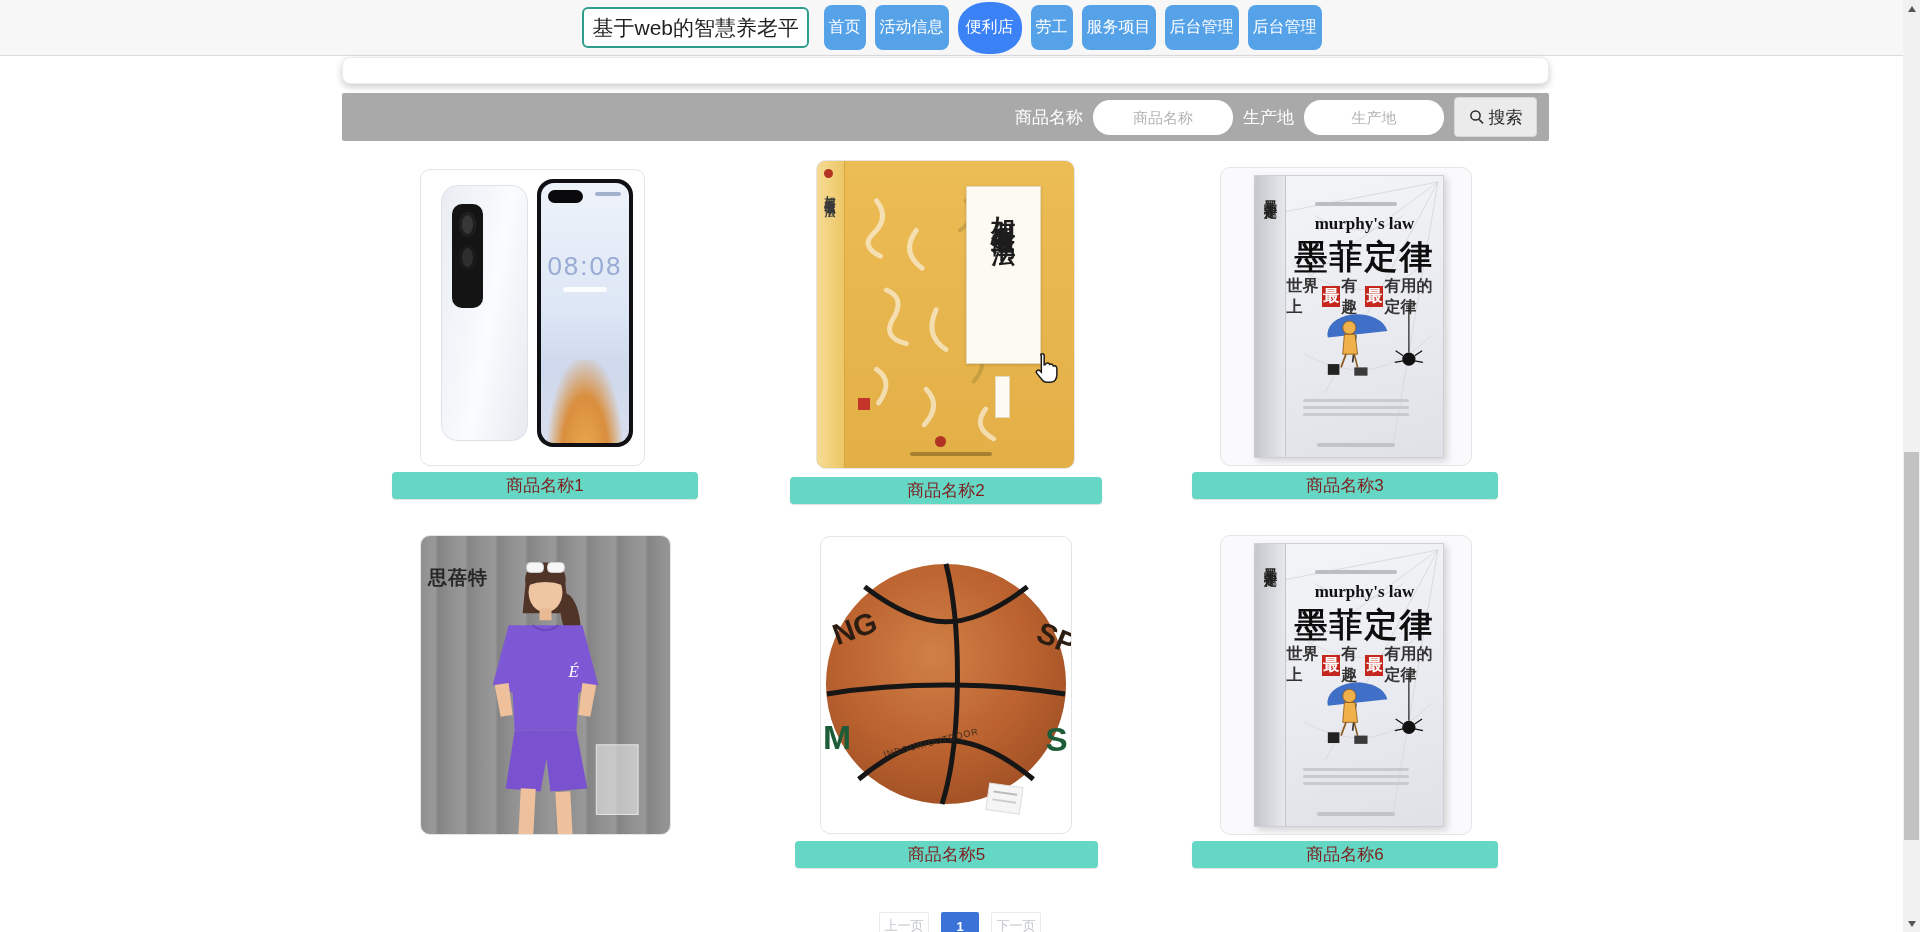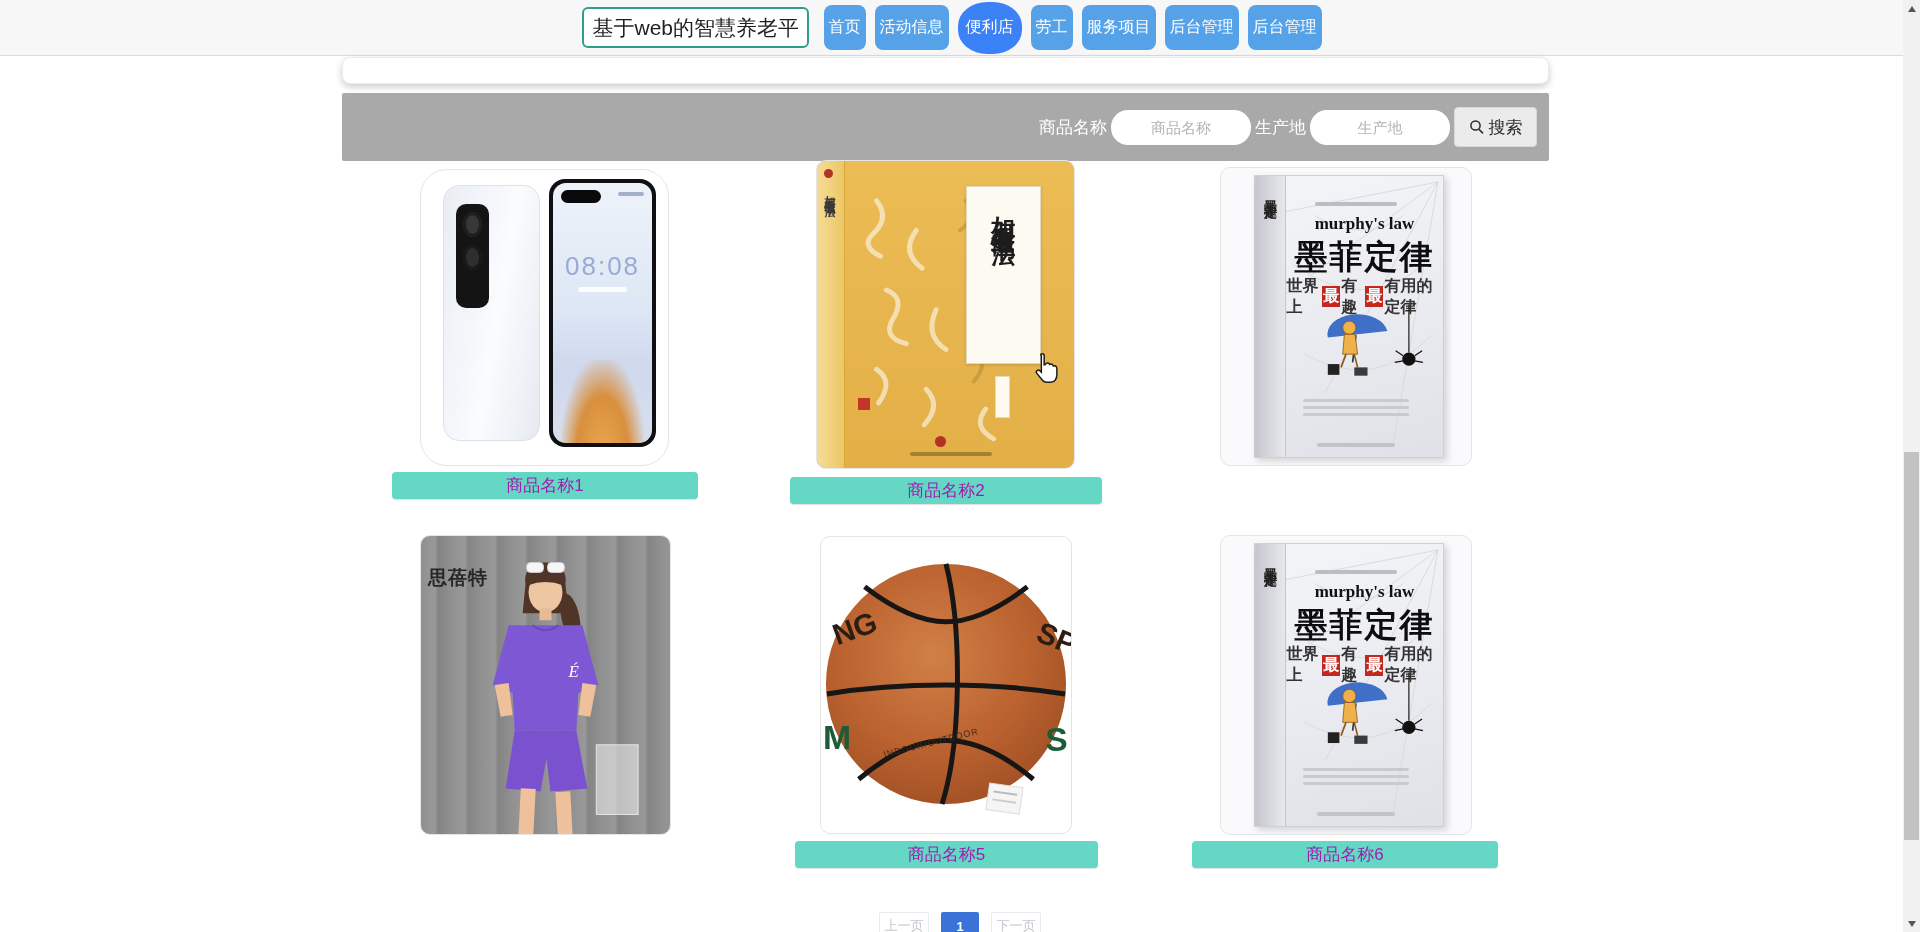--- a/index.html
+++ b/index.html
@@ -16,34 +16,34 @@
   .nav-btn { height:45px; padding:0 5px; min-width:42px; background:#55a2e9; color:#fff; font-size:16px;
              border:none; border-radius:8px; display:flex; align-items:center; justify-content:center;
              cursor:pointer; font-family:"Liberation Sans",sans-serif; white-space:nowrap; }
   .nav-btn.active { background:#3b82f6; border-radius:46%; height:52px; padding:0 8px; }
 
   
   .card-top { position:absolute; left:342px; top:57px; width:1207px; height:27px; background:#fff;
               border:1px solid #ececec; border-radius:8px; box-shadow:0 3px 7px rgba(0,0,0,.2); }
 
   
-  .toolbar { position:absolute; left:342px; top:93px; width:1207px; height:68px; background:#a9a9a9;
-             display:flex; align-items:center; justify-content:flex-end; gap:4px; padding-right:12px;
+  .toolbar { position:absolute; left:342px; top:93px; width:1207px; height:48px; background:#a9a9a9;
+             display:flex; align-items:center; justify-content:flex-end; gap:10px; padding-right:12px;
              border-radius:2px; }
   .tb-label { color:#fff; font-size:17px; }
   .tb-input { width:140px; height:35px; border:none; border-radius:17px; text-align:center; font-size:15px;
               color:#333; background:#fff; outline:none; font-family:"Liberation Sans",sans-serif; }
   .tb-input::placeholder { color:#b3b3b3; }
   .search-btn { height:40px; width:83px; background:#ebebeb; border:1px solid #d8d8d8; border-radius:4px;
                 font-size:17px; color:#2b2b2b; display:flex; align-items:center; justify-content:center;
                 gap:4px; cursor:pointer; font-family:"Liberation Sans",sans-serif; }
 
   
   .p-img { position:absolute; background:#fff; border:1px solid #e5e5e5; border-radius:10px; overflow:hidden; cursor:pointer; }
-  .p-label { position:absolute; background:#65d8c5; border-radius:4px; color:#a21caf; font-size:17px;
+  .p-label { position:absolute; background:#65d8c5; border-radius:4px; color:#7f1d1d; font-size:17px;
              height:27px; display:flex; align-items:center; justify-content:center; cursor:pointer;
              box-shadow:0 1px 1px rgba(0,0,0,.12); }
   .art { position:absolute; inset:0; }
 
   
   .phone-art { background:#fff; }
   .phone-back { position:absolute; left:9%; top:5%; width:39%; height:87%;
                 background:linear-gradient(100deg,#e9edf3,#fafcfe 55%,#e6eaf0); border:1px solid #dde2e8; border-radius:16px; }
   .phone-cam { position:absolute; left:12%; top:7%; width:36%; height:41%; background:#141414; border-radius:10px; }
   .phone-cam::before { content:""; position:absolute; left:22%; top:8%; width:56%; height:24%; border-radius:50%;
@@ -154,21 +154,21 @@
     <input class="tb-input" placeholder="生产地" style="">
     <button class="search-btn">
       <svg width="16" height="16" viewBox="0 0 16 16">
         <circle cx="6.5" cy="6.5" r="4.6" fill="none" stroke="#2b2b2b" stroke-width="1.5"></circle>
         <line x1="10" y1="10.4" x2="14" y2="14.4" stroke="#2b2b2b" stroke-width="1.5"></line>
       </svg>
       <span>搜索</span>
     </button>
   </div>
 
-  <div class="p-img phone-art" style="left:420px; top:169px; width:249px; height:297px;border-radius:27px;">
+  <div class="p-img phone-art" style="left:420px; top:169px; width:225px; height:297px;">
     <div class="art">
       <div class="phone-back">
         <div class="phone-cam"></div>
       </div>
       <div class="phone-front">
         <div class="phone-screen">
           <div class="phone-pill"></div>
           <div class="phone-status"></div>
           <div class="phone-clock">08:08</div>
           <div class="phone-subline"></div>
@@ -260,20 +260,21 @@
         </svg>
         <div class="mb-para">
           <div></div>
             <div></div>
             <div></div>
         </div>
         <div class="mb-pub"></div>
       </div>
     </div>
   </div>
+  <div class="p-label" style="left:1192px; top:472px; width:306px;">商品名称3</div>
 
   <div class="p-img outfit" style="left:420px; top:535px; width:251px; height:300px;">
     <div class="art">
       <svg class="of-svg" viewBox="0 0 250 300" preserveAspectRatio="xMidYMid slice">
         <ellipse cx="150" cy="82" rx="9" ry="24" fill="#503428" transform="rotate(-12 150 82)"></ellipse>
         <path d="M105,48 C100,20 150,20 145,48 L148,78 L102,78 Z" fill="#503428"></path>
         <ellipse cx="125" cy="57" rx="17" ry="20" fill="#efc6a2"></ellipse>
         <path d="M107,42 Q125,30 143,42 L143,50 Q125,43 107,50 Z" fill="#503428"></path>
         <rect x="106" y="27" width="17" height="10" rx="4" fill="#f6f6f6" stroke="#cfcfcf"></rect>
         <rect x="127" y="27" width="17" height="10" rx="4" fill="#f6f6f6" stroke="#cfcfcf"></rect>

